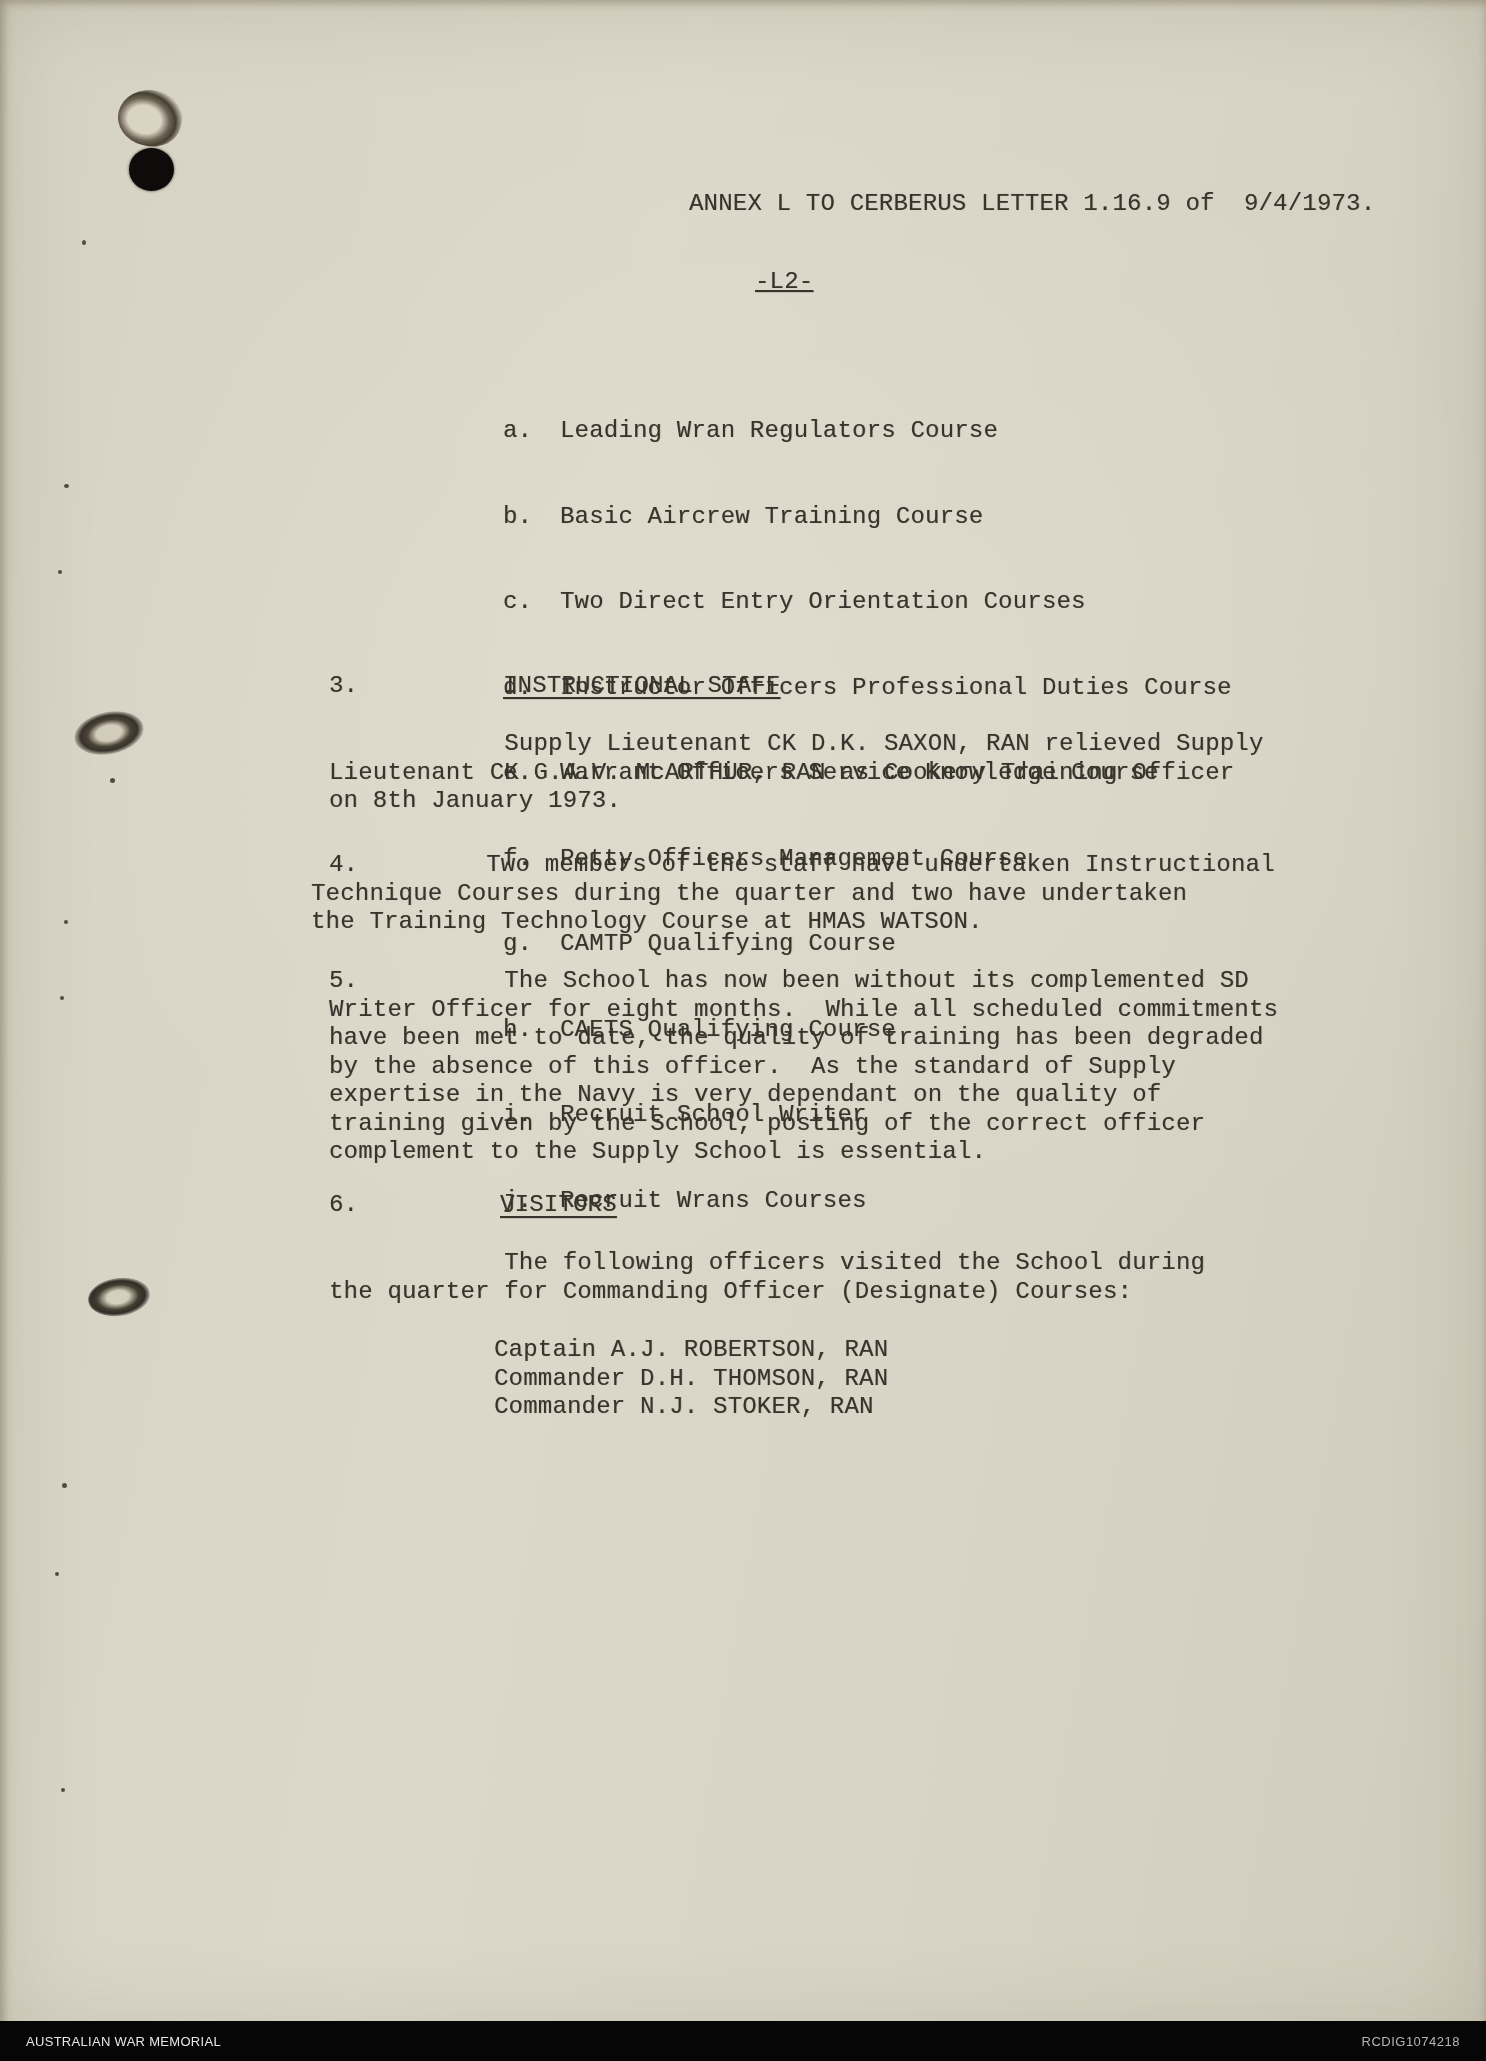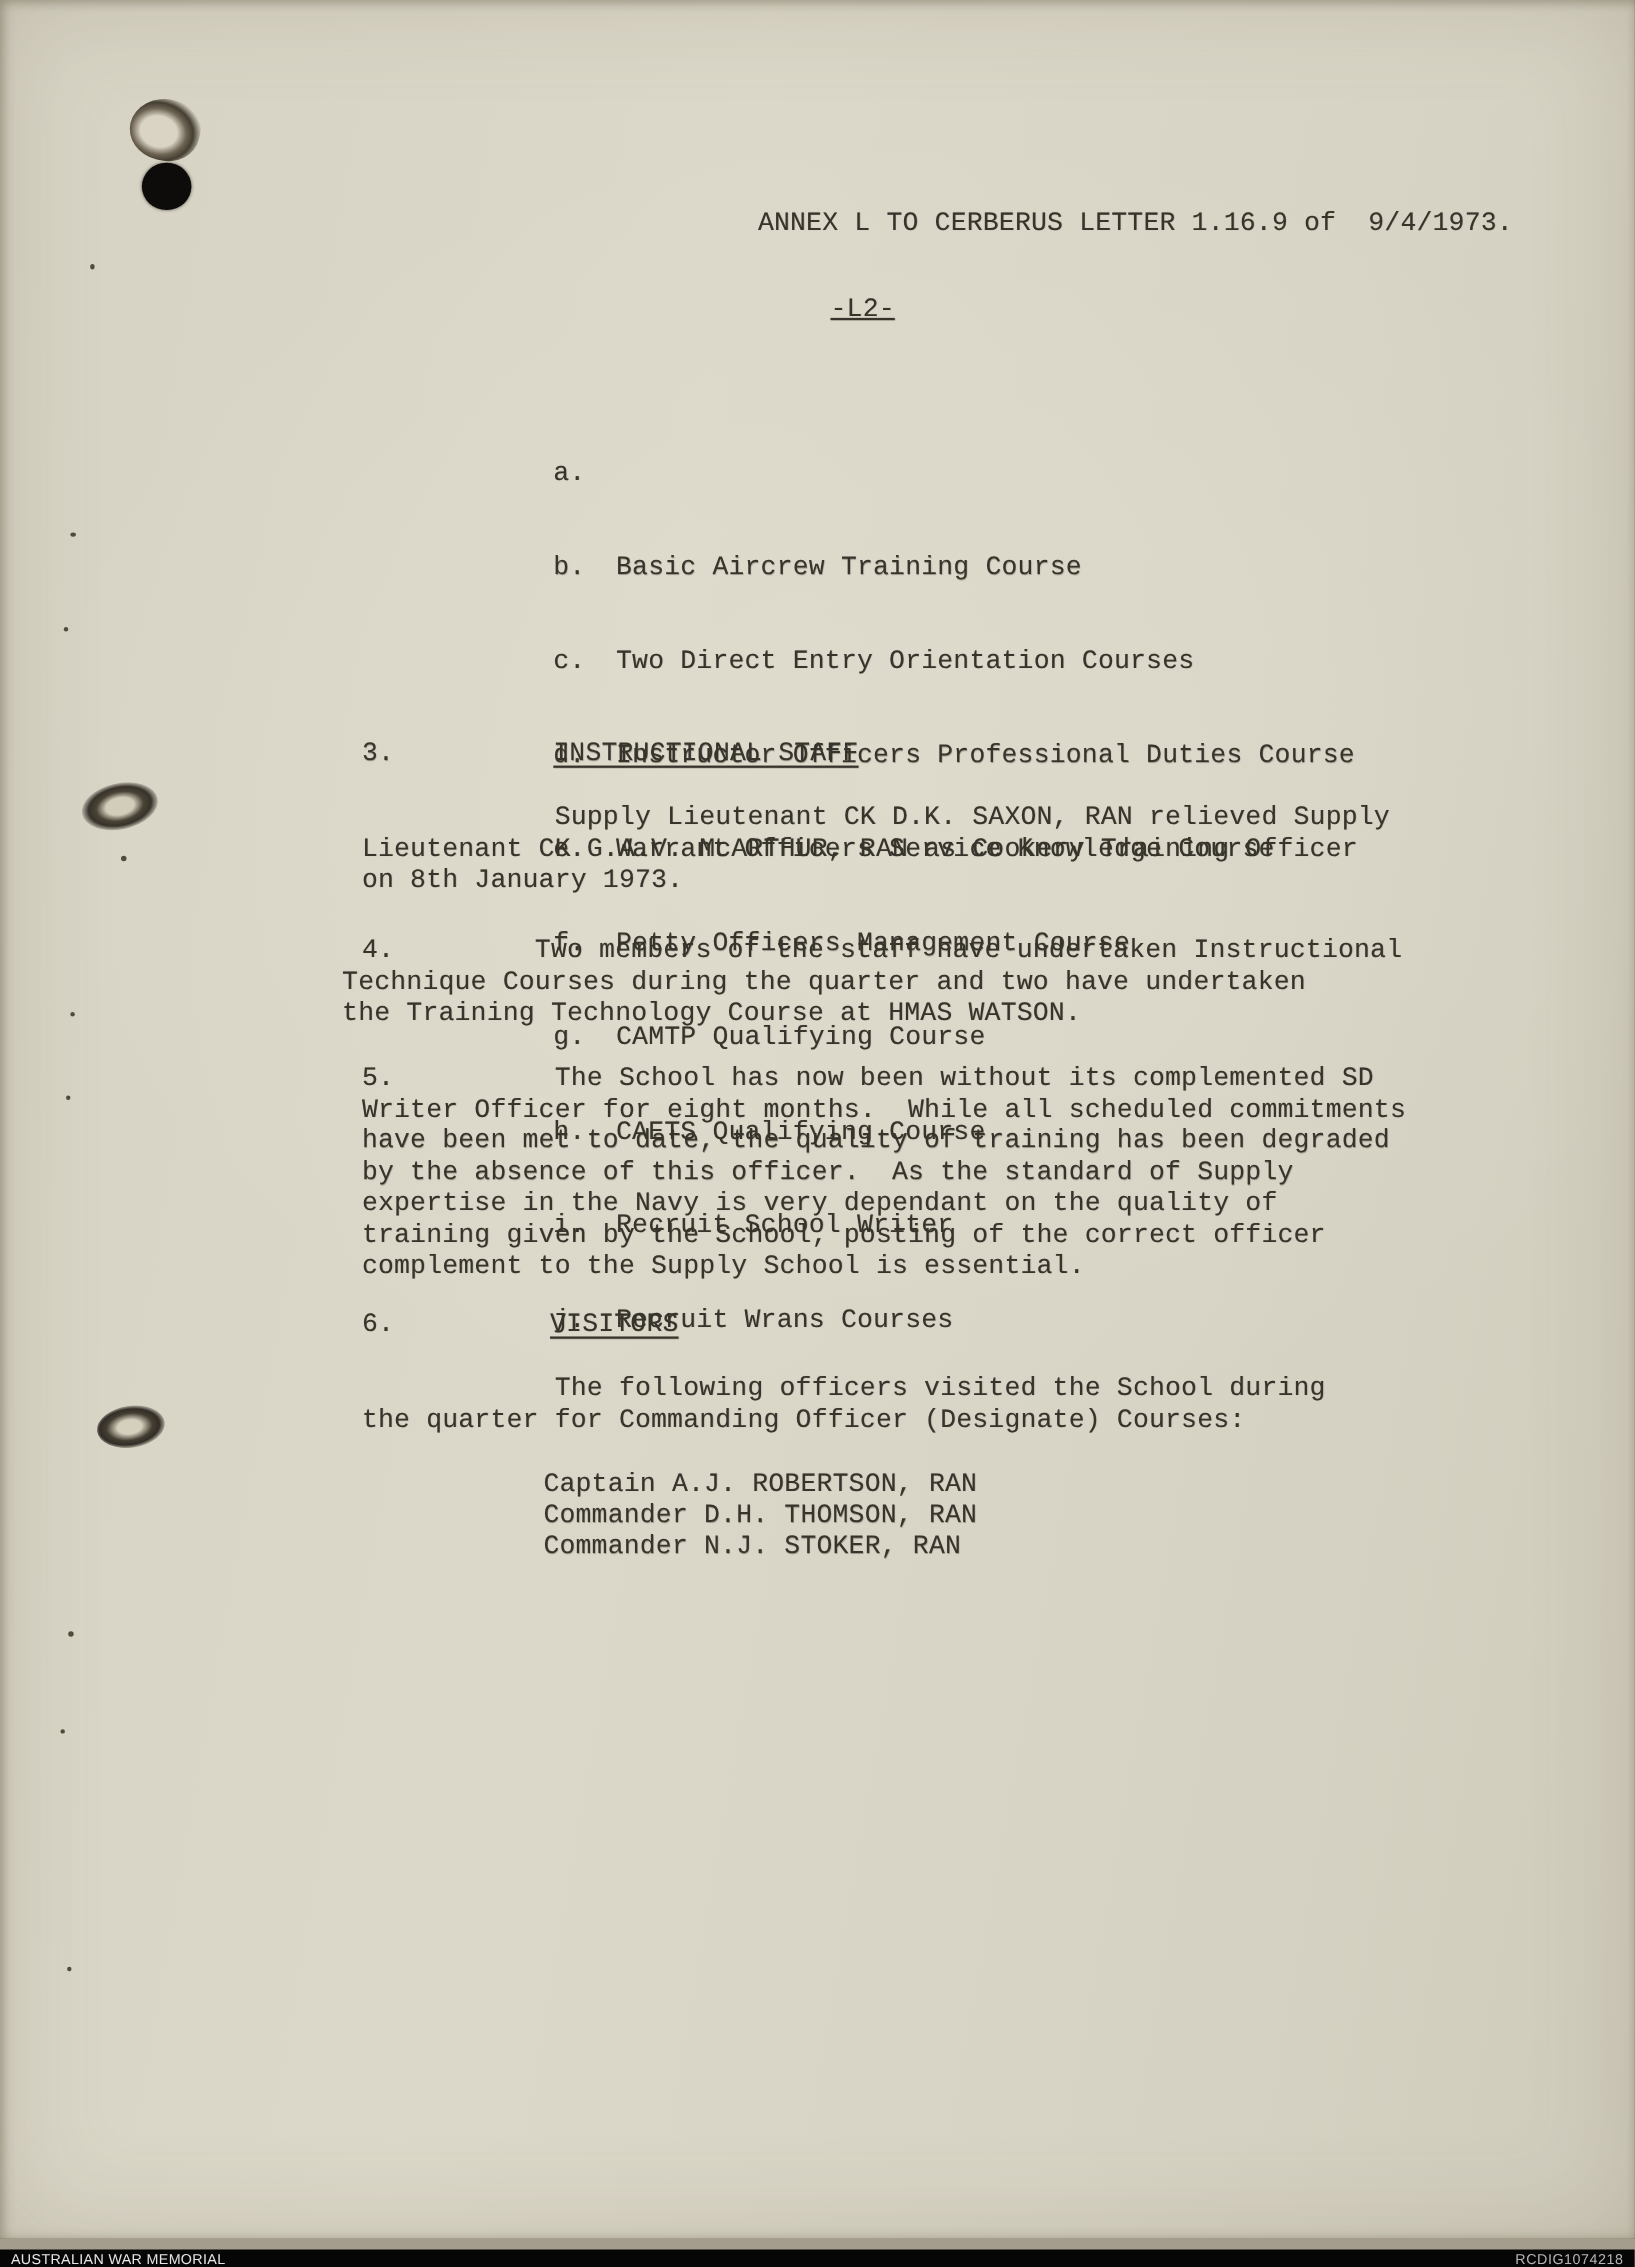--- a/index.html
+++ b/index.html
@@ -31,24 +31,24 @@
   }
   .underline {
     text-decoration:underline;
     text-underline-offset:5px;
     text-decoration-thickness:2px;
     text-align:right;
   }
   .course-row { display:flex; }
   .course-letter { display:inline-block; width:57px; }
   .footer {
-    position:absolute; left:0; right:0; bottom:0; height:16px;
+    position:absolute; left:0; right:0; bottom:0; height:40px;
     background:#060606;
     display:flex; align-items:center; justify-content:space-between;
-    padding:0 10px;
+    padding:0 26px;
     font-family:"Liberation Sans", sans-serif;
     font-size:13px;
   }
   .footer .left  { color:#e6e6e6; letter-spacing:0.3px; }
   .footer .right { color:#b5b5b5; letter-spacing:0.5px; }
   .blemish { position:absolute; pointer-events:none; }
   .hole-top {
     left:118px; top:90px; width:64px; height:56px;
     transform:rotate(14deg); border-radius:55% 45% 50% 50%;
     background:radial-gradient(ellipse at 42% 55%, #d9d4c4 0 32%, #6e6454 48%, #453e32 60%, rgba(69,62,50,0) 76%);
@@ -88,21 +88,21 @@
   <div class="speck" style="left:62px; top:1483px; width:5px; height:5px;"></div>
   <div class="speck" style="left:55px; top:1572px; width:4px; height:4px;"></div>
   <div class="speck" style="left:61px; top:1788px; width:4px; height:4px;"></div>
 
   <div class="typed" style="top:190px; left:689px;">ANNEX L TO CERBERUS LETTER 1.16.9 of  9/4/1973.</div>
 
   <div class="typed" style="top:268px; left:755px;text-decoration:underline;">-L2-</div>
 
   <div class="typed" style="top:360px; left:503px;">
     <div class="course-row">
-      <span class="course-letter">a.</span>
+      <span class="course-letter">a.</span><span>Leading Wran Regulators Course</span>
     </div>
     <div class="course-row">
       <span class="course-letter">b.</span><span>Basic Aircrew Training Course</span>
     </div>
     <div class="course-row">
       <span class="course-letter">c.</span><span>Two Direct Entry Orientation Courses</span>
     </div>
     <div class="course-row">
       <span class="course-letter">d.</span><span>Instructor Officers Professional Duties Course</span>
     </div>

